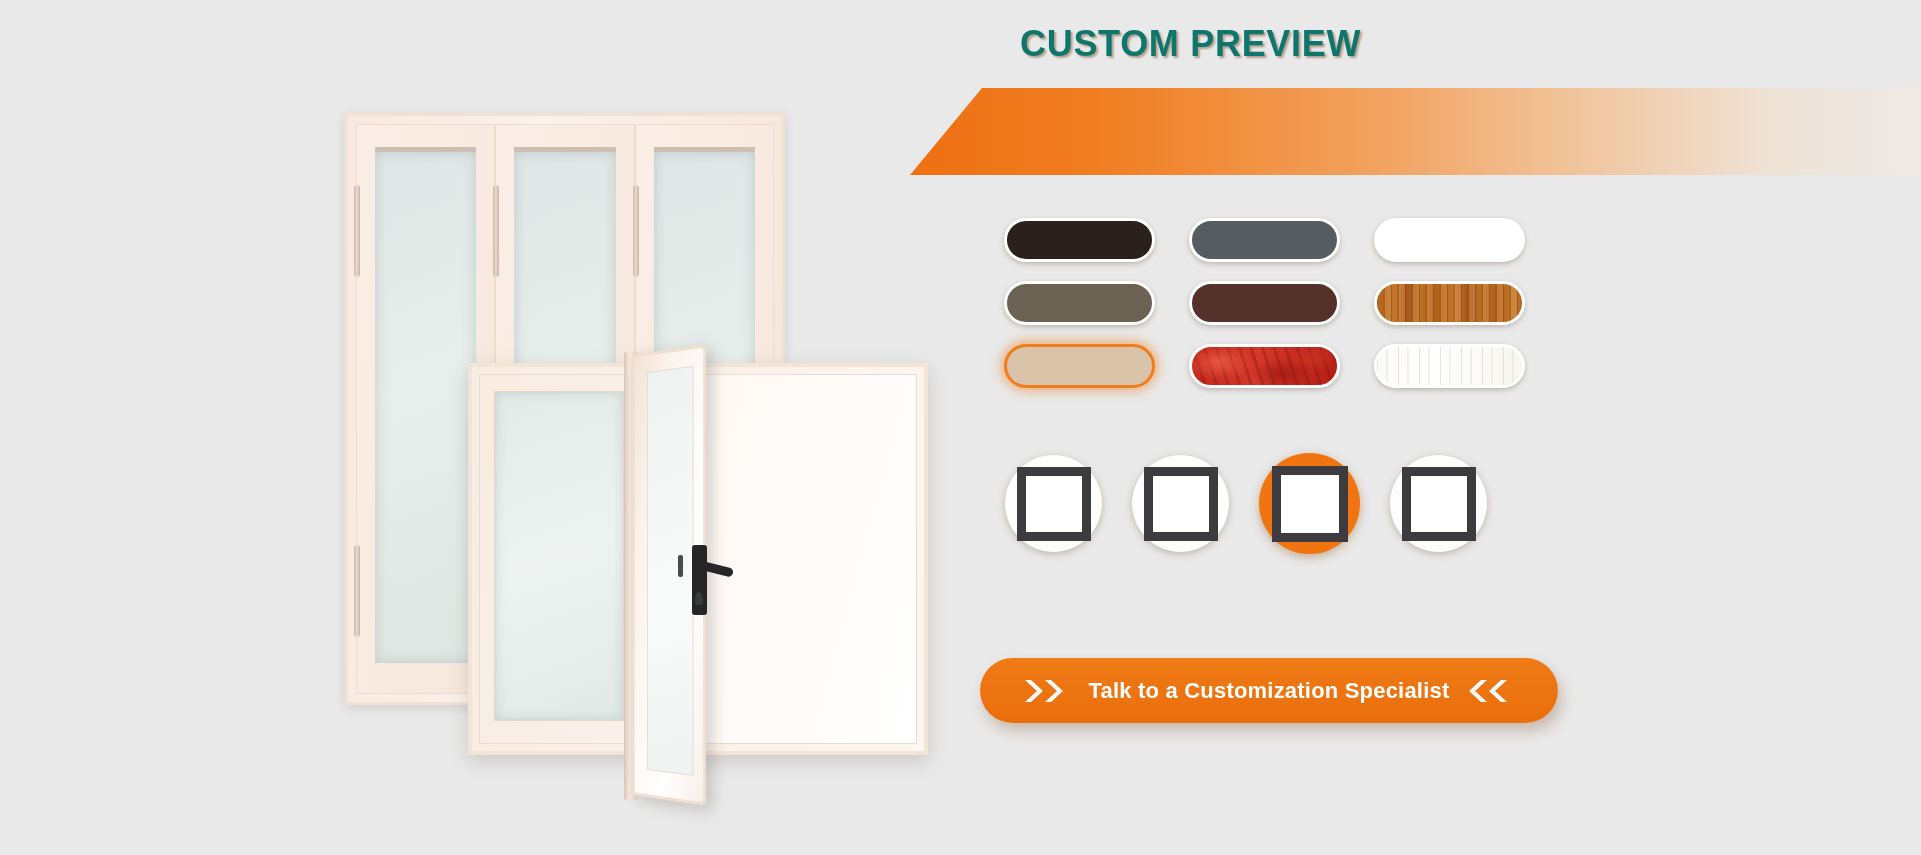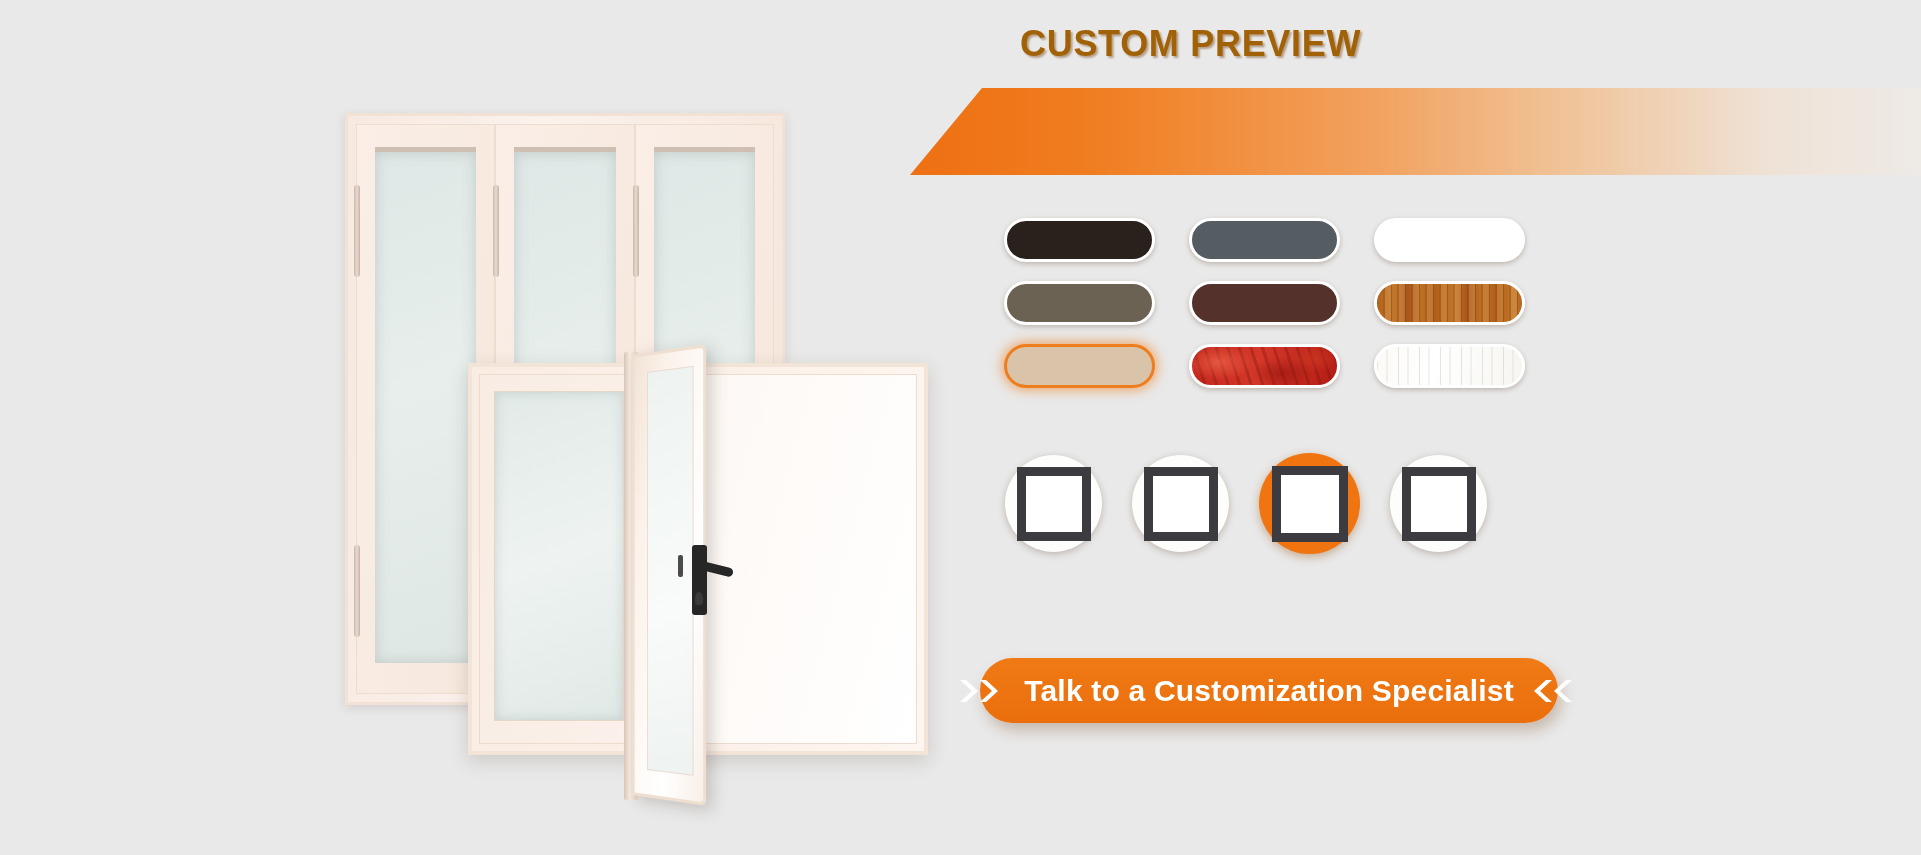--- a/index.html
+++ b/index.html
@@ -164,21 +164,21 @@
     box-shadow: 0 3px 6px rgba(100,70,40,0.14);
   }
   .banner-title {
     position: absolute;
     left: 105px; top: 0;
     height: 87px;
     display: flex; align-items: center;
     font-size: 36px;
     font-weight: bold;
     letter-spacing: 0.7px;
-    color: #a16207;
+    color: #0f766e;
     text-shadow: 2px 2px 2px rgba(120,70,25,0.45);
     white-space: nowrap;
   }
 
   
   .swatch-grid {
     position: absolute;
     left: 89px; top: 218px;
     display: grid;
     grid-template-columns: repeat(3, 185px);
@@ -285,21 +285,21 @@
     left: 65px; top: 658px;
     width: 578px; height: 65px;
     background: linear-gradient(180deg,#f07a15,#ea6f0c);
     border-radius: 33px;
     border: none;
     display: flex;
     align-items: center;
     justify-content: center;
     gap: 20px;
     color: #ffffff;
-    font-size: 30px;
+    font-size: 22px;
     font-weight: bold;
     cursor: pointer;
     box-shadow: 4px 8px 14px rgba(120,70,25,0.28);
     font-family: "Liberation Sans", sans-serif;
   }
   .chev { display: flex; align-items: center; line-height: 1; }
   .chev svg { display: block; }
   .cta-label { white-space: nowrap; letter-spacing: 0.2px; }
 </style>
 </head>

